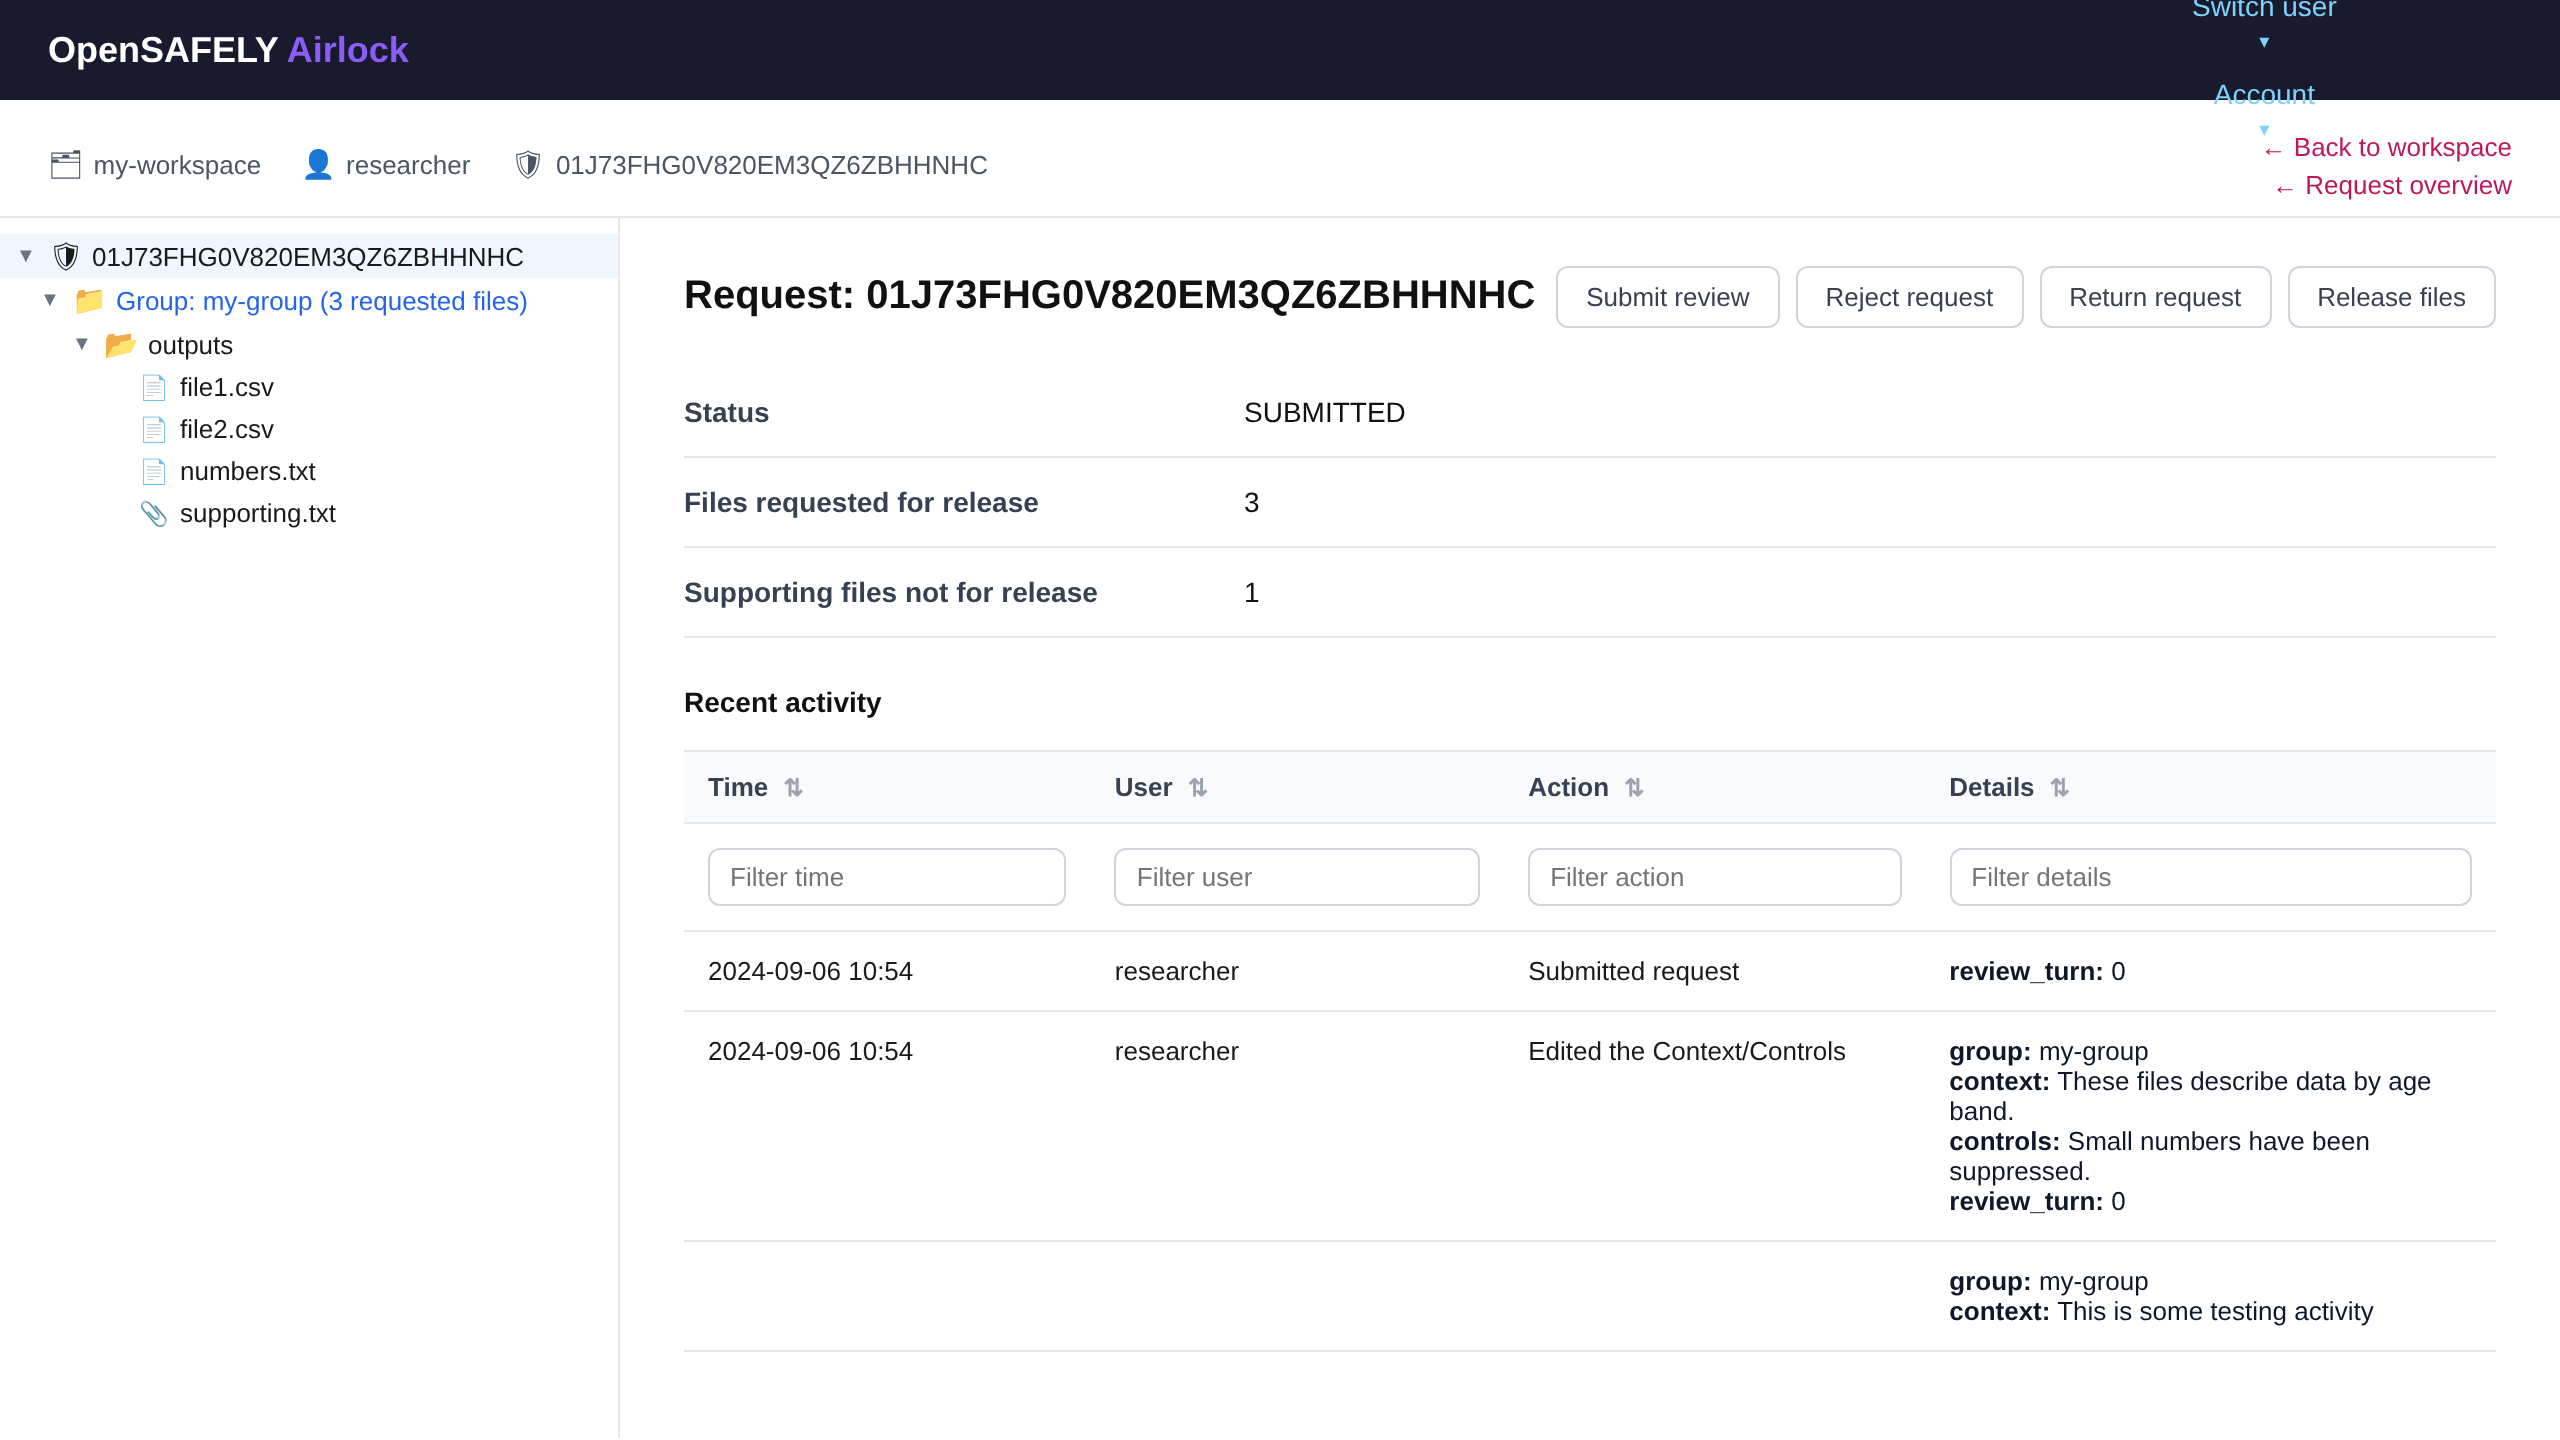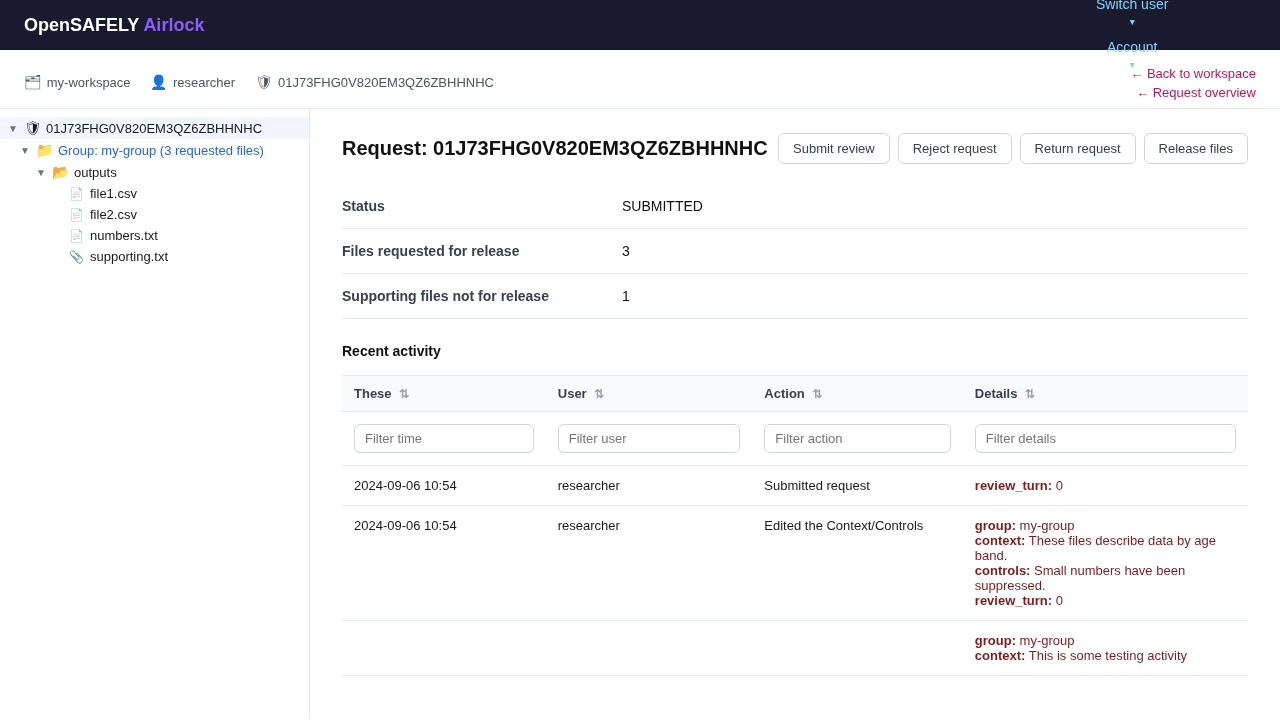--- a/index.html
+++ b/index.html
@@ -194,21 +194,21 @@
       font-size: 13px;
       color: #374151;
       outline: none;
     }
     .activity-table td {
       padding: 12px 12px;
       border-bottom: 1px solid #e5e7eb;
       vertical-align: top;
       font-size: 13px;
     }
-    .detail-line { font-size: 13px; color: #7f1d1d; }
+    .detail-line { font-size: 13px; color: #0f172a; }
     .detail-key { font-weight: 600; }
   </style>
 </head>
 <body>
 
 <header class="header">
   <div class="logo">
     <span style="color: rgb(255, 255, 255); font-weight: 700;">OpenSAFELY</span>
     <span style="color: #8b5cf6; font-weight: 700;">Airlock</span>
   </div>
@@ -317,21 +317,21 @@
       </tr>
     </tbody>
       </table>
 
     <h3 class="section-title">Recent activity</h3>
 
     <table class="activity-table">
       <thead>
         <tr>
           <th>
-            <span>These</span>
+            <span>Time</span>
             <span class="sort-icon">⇅</span>
           </th>
           <th>
             <span>User</span>
             <span class="sort-icon">⇅</span>
           </th>
           <th>
             <span>Action</span>
             <span class="sort-icon">⇅</span>
           </th>

